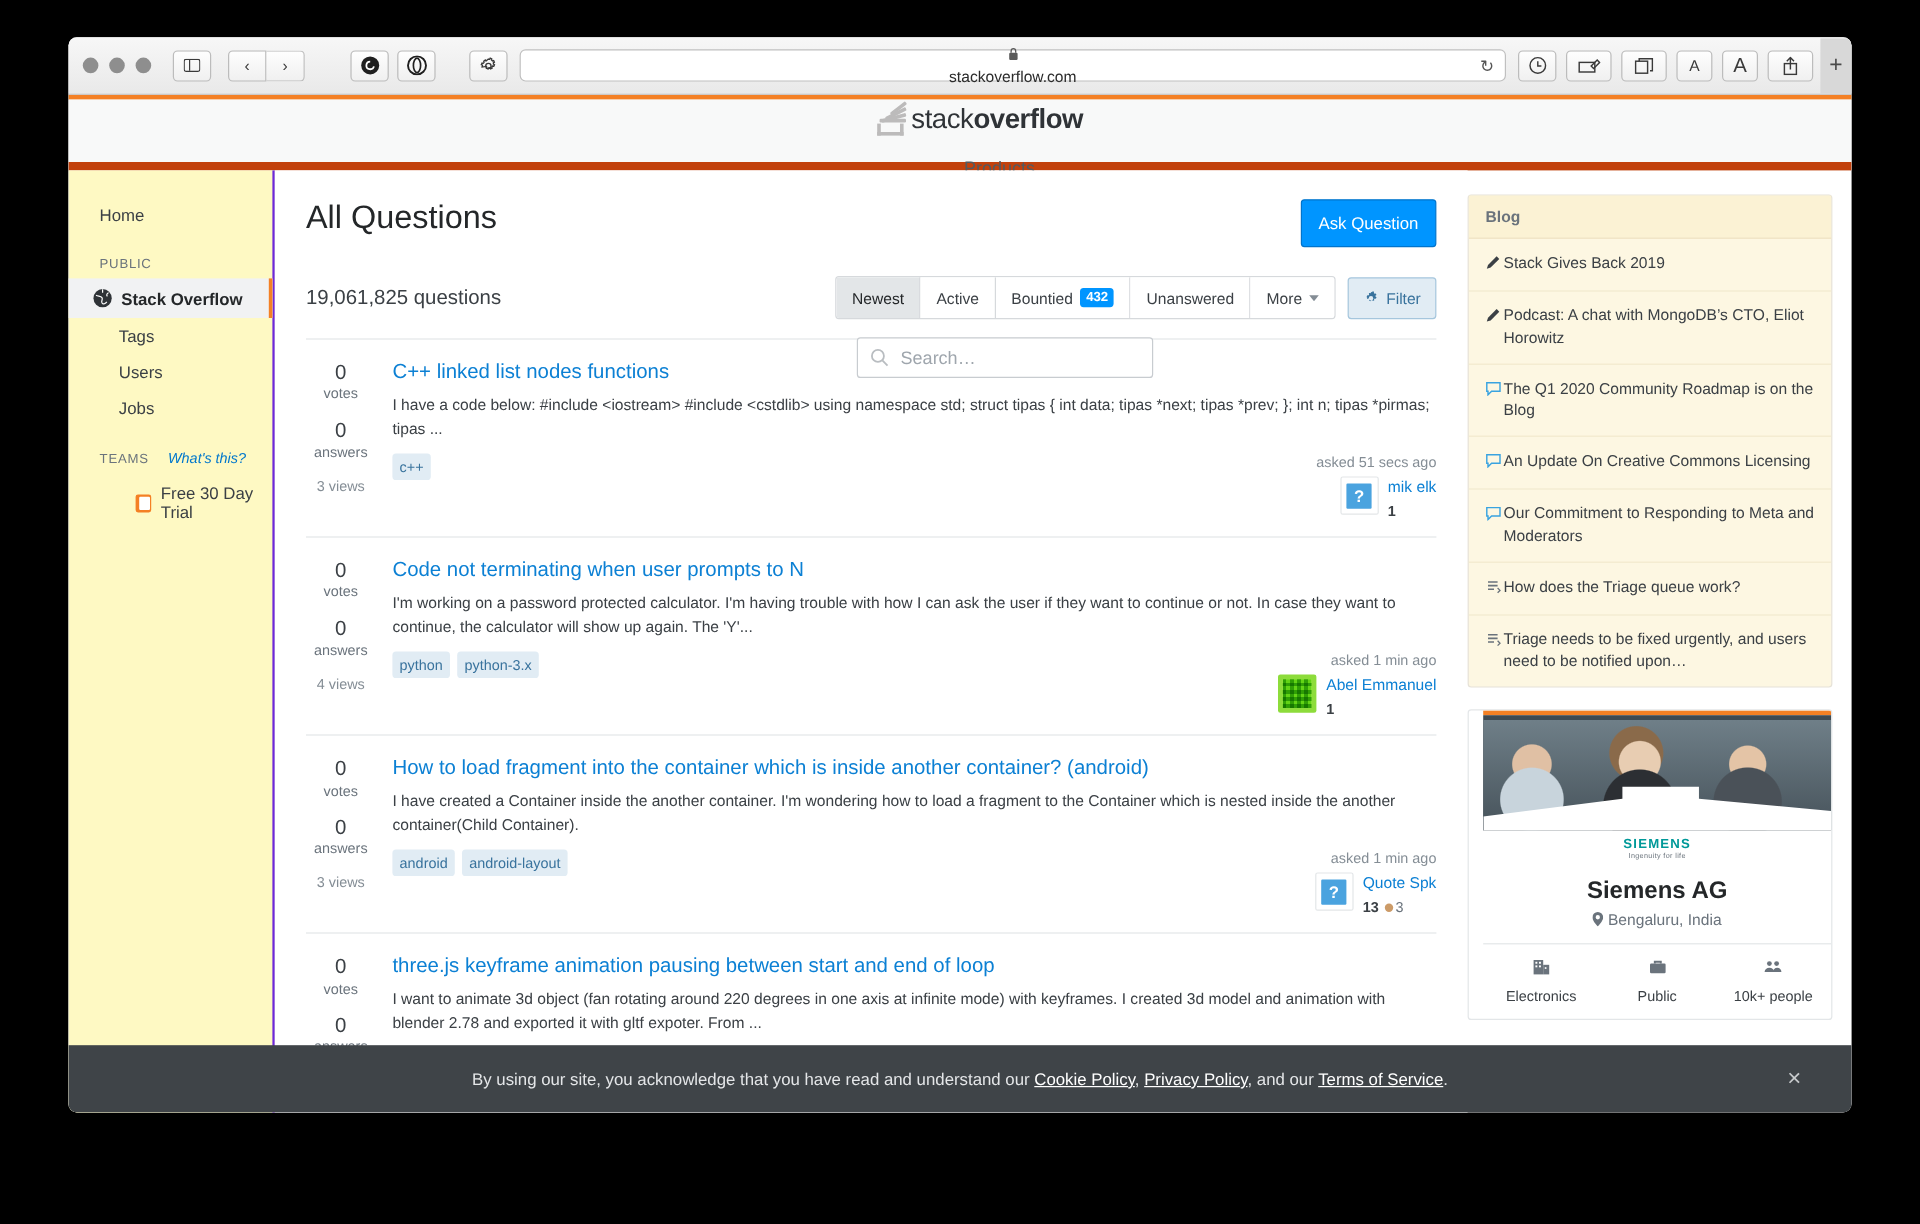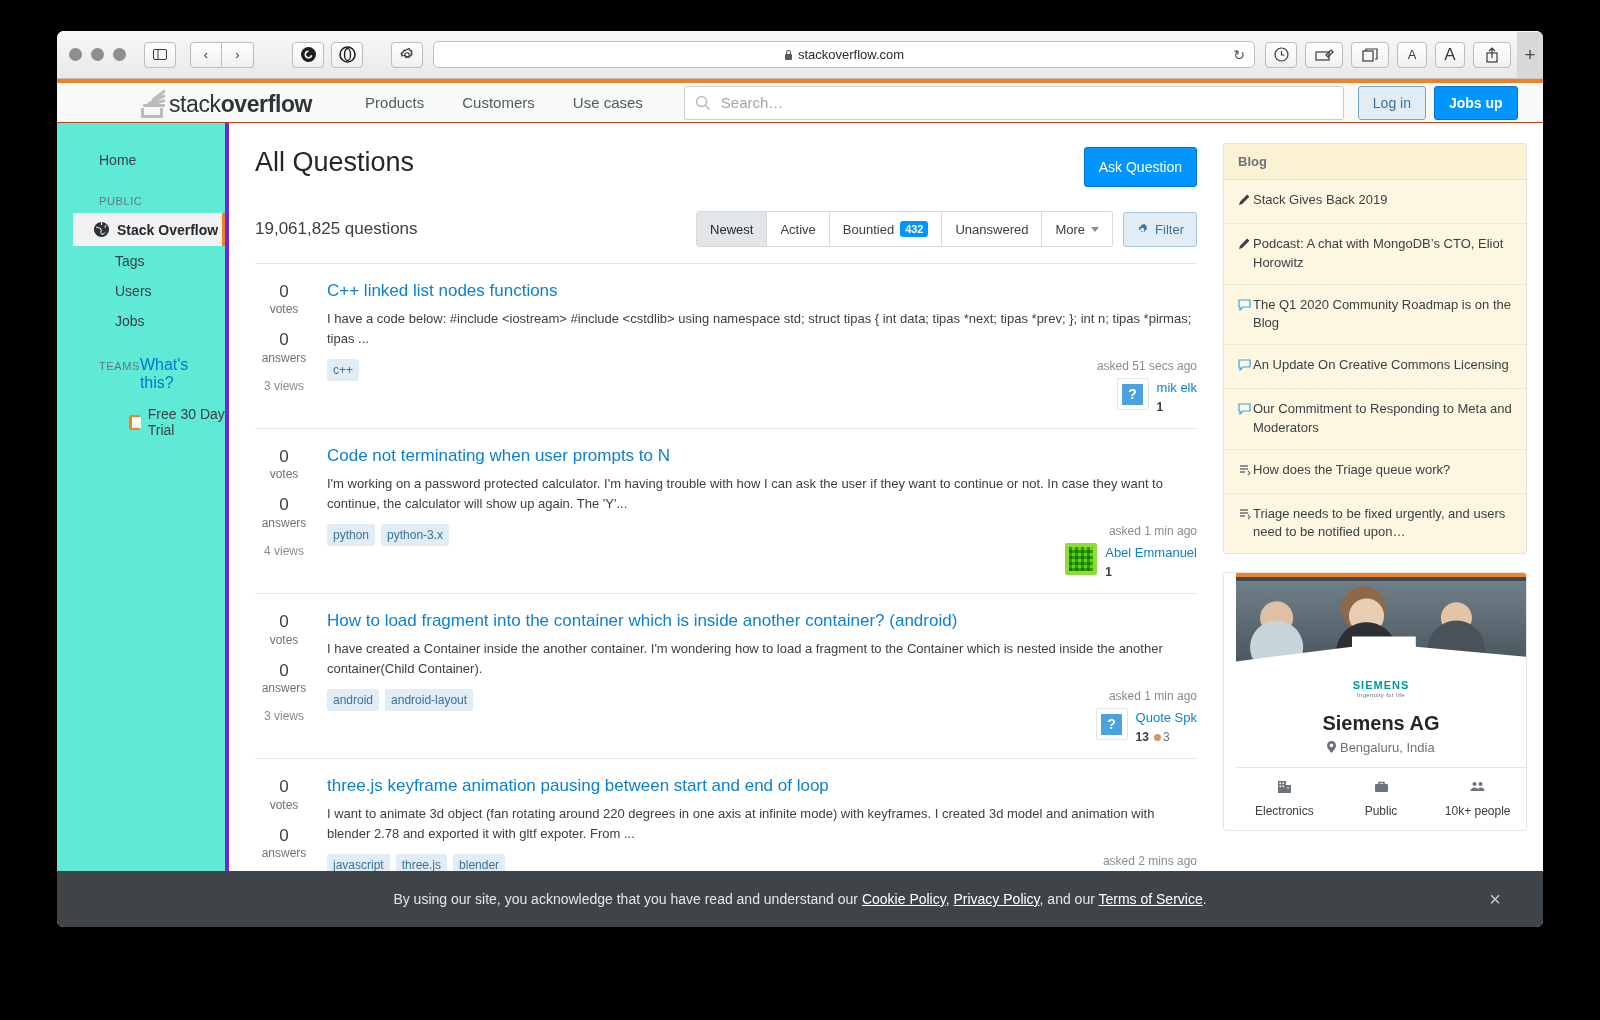--- a/index.html
+++ b/index.html
@@ -56,43 +56,44 @@
     border: 1px solid #c0c0c0;
     border-radius: 5px;
     display: flex; align-items: center;
     position: relative;
     margin: 0 10px;
   }
   .url-center {
     position: absolute; left: 0; right: 0;
     display: flex; align-items: center; justify-content: center;
     gap: 5px;
-    font-size: 13px; color: #2b2b2b;
+    font-size: 13px; color: #2b2b2b; flex-direction: column;
   }
   .reload { position: absolute; right: 9px; font-size: 14px; color: #555; }
 
   .right-tools { display: flex; align-items: center; gap: 8px; margin-left: 8px; }
   .plus-tab {
     width: 26px; height: 46px;
     background: #d8d8d8;
     display: flex; align-items: center; justify-content: center;
     font-size: 19px; color: #4a4a4a;
     margin-left: 6px; margin-right: -12px;
   }
 
   .orange-bar { height: 4px; background: #f48024; }
 
   
   .site-header {
-    height: 40px;
+    height: 59px;
     background: #f8f9f9;
-    border-bottom: 1px solid #c2410c;
+    border-bottom: 7px solid #c2410c;
     display: flex; align-items: center;
     padding: 0 16px 0 82px;
     gap: 0;
+    flex-direction: column;
   }
   .logo { display: flex; align-items: flex-end; gap: 4px; margin-right: 34px; }
   .logo-mark { width: 26px; height: 30px; position: relative; }
   .logo-mark i {
     position: absolute; right: 0; height: 3px; background: #bcbbbb;
     border-radius: 1px; transform-origin: right center;
   }
   .logo-mark i:nth-child(1){ top:1px; width:16px; transform: rotate(-38deg); }
   .logo-mark i:nth-child(2){ top:6px; width:19px; transform: rotate(-27deg); }
   .logo-mark i:nth-child(3){ top:11px; width:21px; transform: rotate(-15deg); }
@@ -137,32 +138,32 @@
     color: #fff; font-size: 14px; font-weight: 700;
     display: flex; align-items: center;
   }
 
   
   .page { display: flex; height: 787px; }
 
   
   .sidebar {
     width: 172px; min-width: 172px;
-    padding: 22px 0 0 16px;
-    border-right: 4px solid #6d28d9;
-    background: #5eead4;
+    padding: 22px 0 0 0;
+    border-right: 2px solid #6d28d9;
+    background: #fef9c3;
     font-size: 14px;
   }
   .sb-item { padding: 7px 0 7px 26px; color: #3b4045; }
   .sb-head {
     padding: 20px 14px 6px 26px;
     font-size: 11px; color: #6a737c; letter-spacing: .6px;
     display: flex; justify-content: space-between; align-items: baseline;
   }
-  .sb-head .whats { font-size: 16px; color: #0077cc; letter-spacing: 0; }
+  .sb-head .whats { font-size: 12px; color: #0077cc; letter-spacing: 0; font-style: italic; }
   .sb-active {
     background: #f1f2f3;
     border-right: 3px solid #f48024;
     font-weight: 700;
     color: #242729;
     display: flex; align-items: center; gap: 7px;
     padding: 8px 0 8px 20px;
   }
   .sb-sub { padding: 7px 0 7px 42px; color: #3b4045; }
   .sb-trial { padding: 8px 0 8px 24px; display: flex; align-items: center; gap: 8px; color: #3b4045; margin-left: 32px; }

